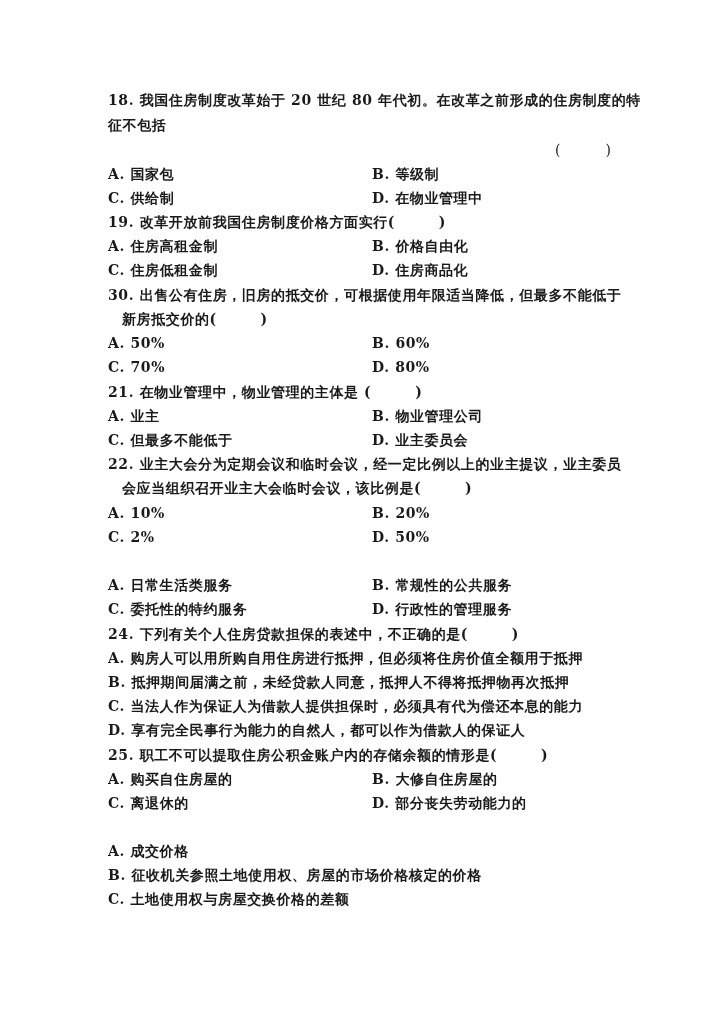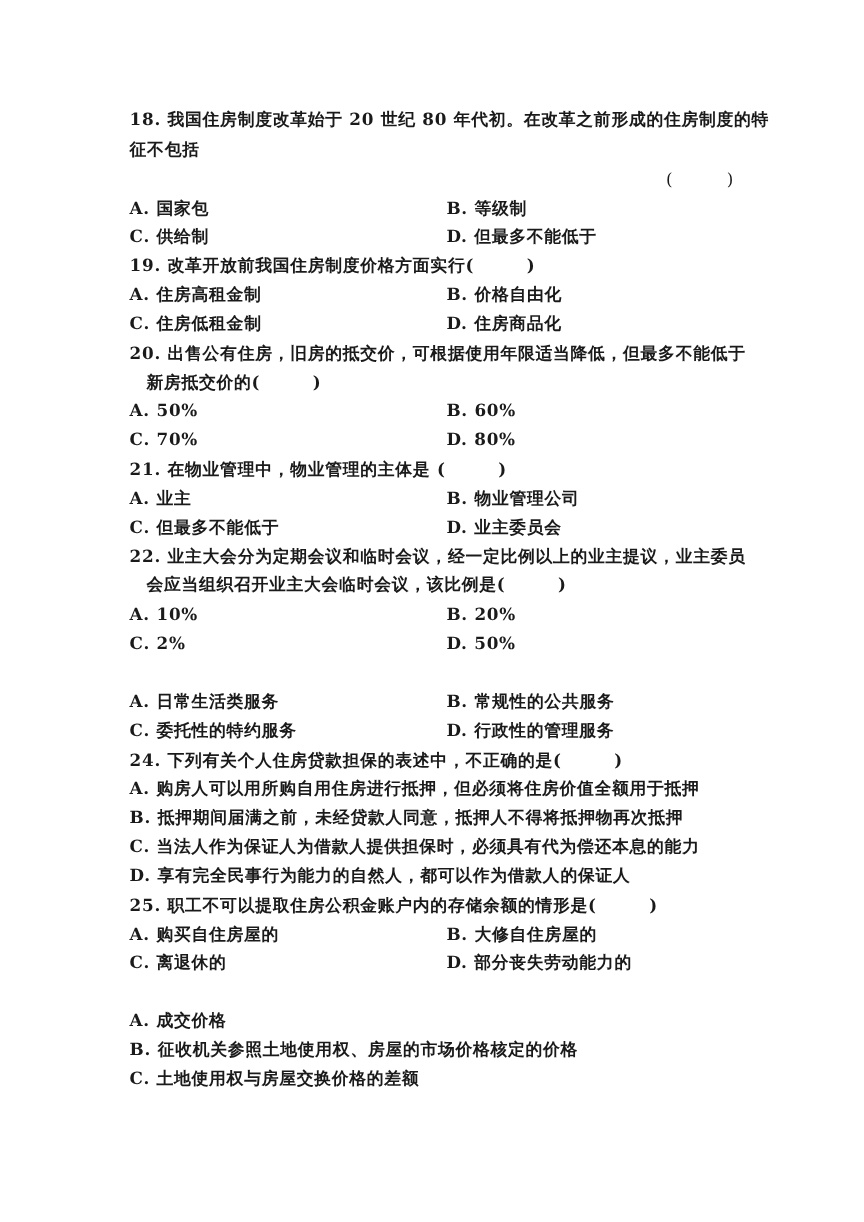--- a/index.html
+++ b/index.html
@@ -23,34 +23,34 @@
   <div class="paren-right" style="top:139px">
     <span>(</span>
     <span>)</span>
   </div>
   <div class="line" style="top:163px">
     <span>A. 国家包</span>
     <span class="colB">B. 等级制</span>
   </div>
   <div class="line" style="top:187px">
     <span>C. 供给制</span>
-    <span class="colB">D. 但最多不能低于</span>
+    <span class="colB">D. 在物业管理中</span>
   </div>
 
   <div class="line" style="top:211px">19. 改革开放前我国住房制度价格方面实行(　　　)</div>
   <div class="line" style="top:235px">
     <span>A. 住房高租金制</span>
     <span class="colB">B. 价格自由化</span>
   </div>
   <div class="line" style="top:259px">
     <span>C. 住房低租金制</span>
     <span class="colB">D. 住房商品化</span>
   </div>
 
-  <div class="line" style="top:284px">20. 出售公有住房，旧房的抵交价，可根据使用年限适当降低，但最多不能低于</div>
+  <div class="line" style="top:284px">30. 出售公有住房，旧房的抵交价，可根据使用年限适当降低，但最多不能低于</div>
   <div class="line indent" style="top:308px">新房抵交价的(　　　)</div>
   <div class="line" style="top:332px">
     <span>A. 50%</span>
     <span class="colB">B. 60%</span>
   </div>
   <div class="line" style="top:356px">
     <span>C. 70%</span>
     <span class="colB">D. 80%</span>
   </div>
 

